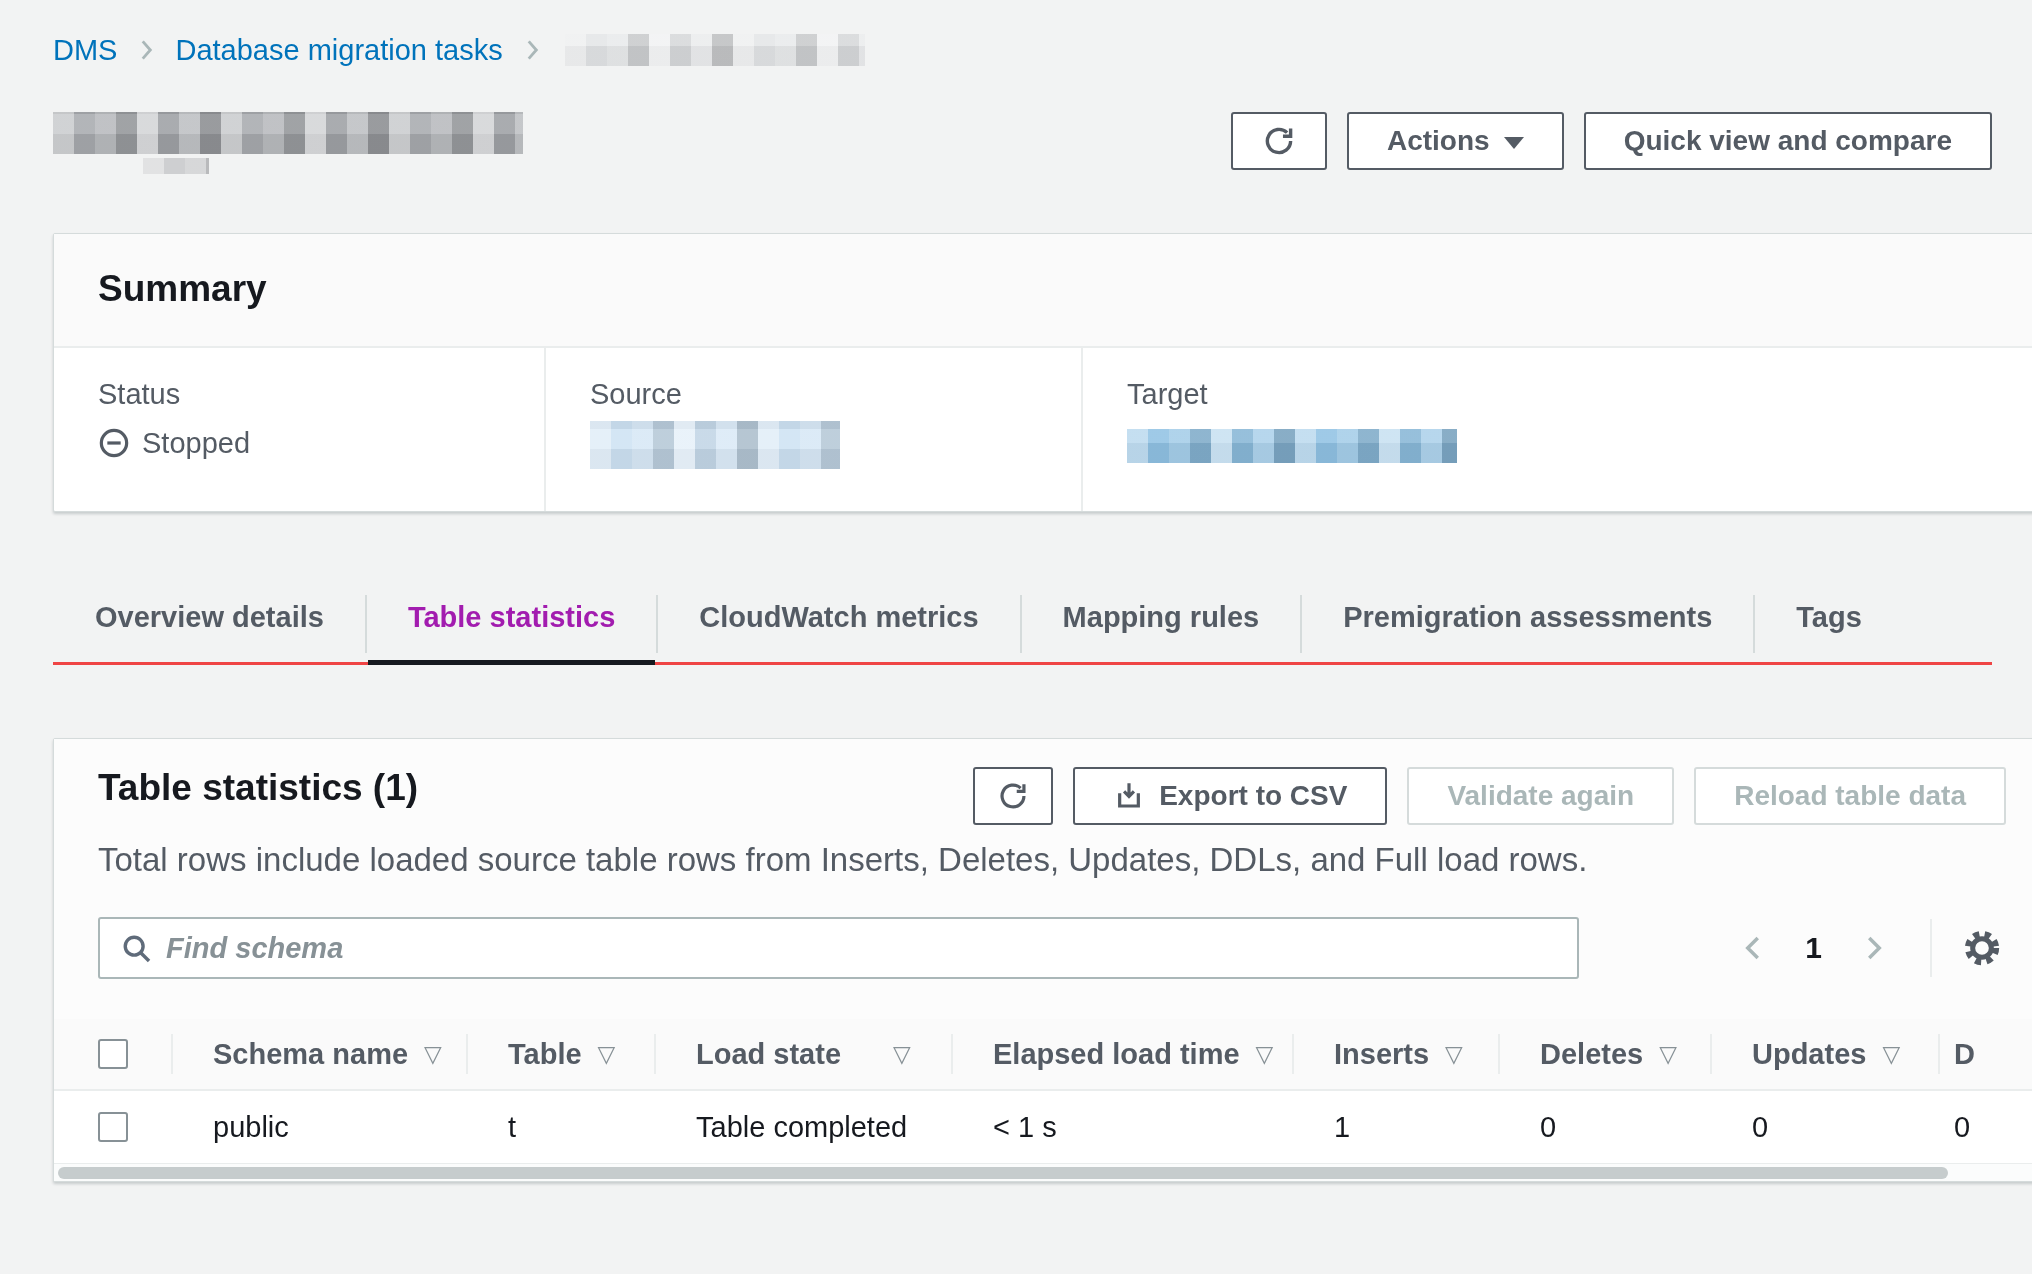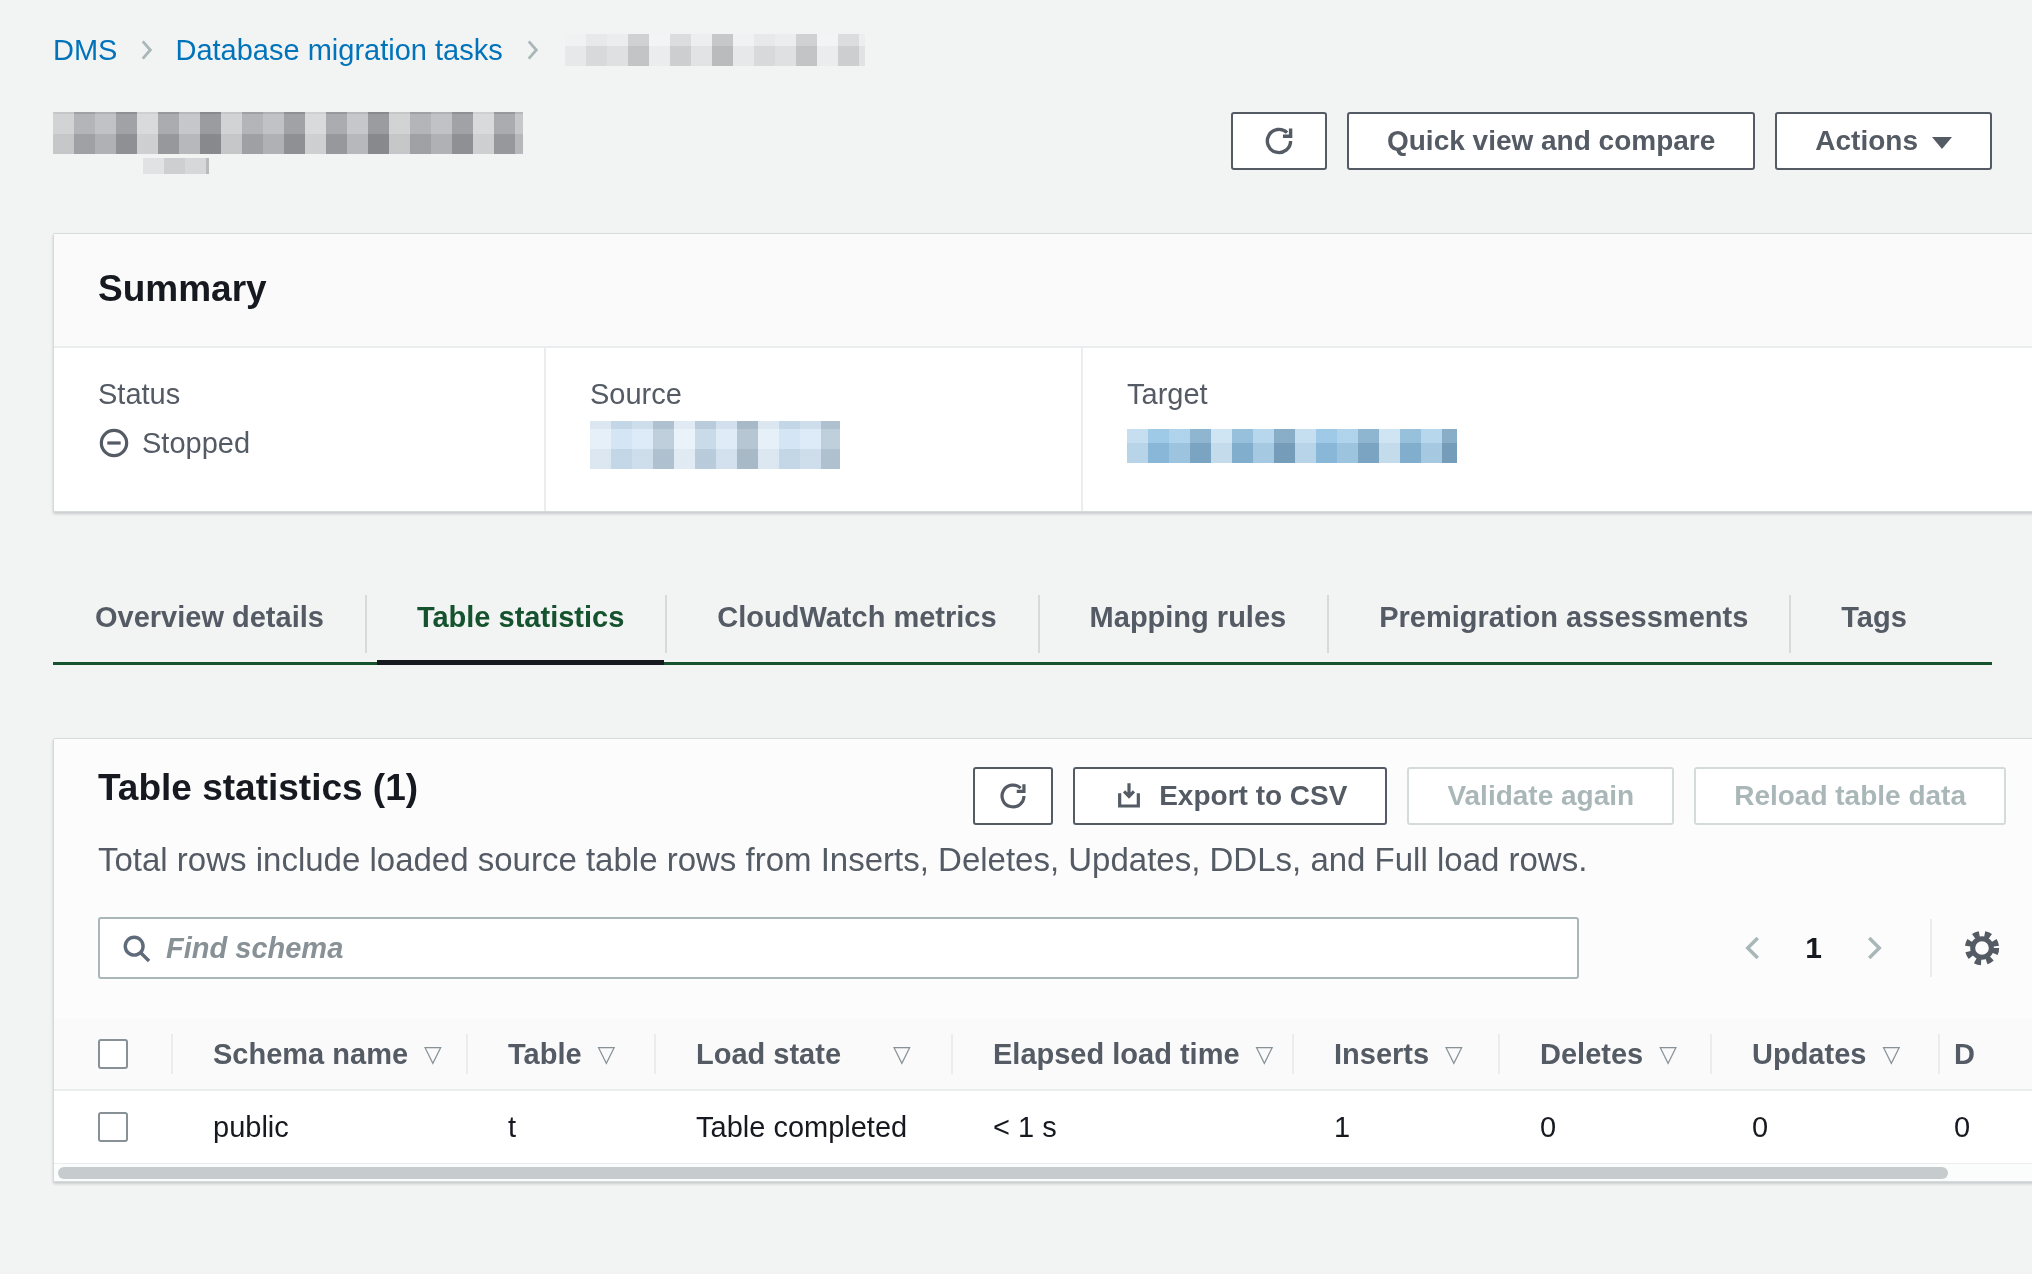--- a/index.html
+++ b/index.html
@@ -63,24 +63,24 @@
   
   .summary { margin-top:59px; }
   .summary-grid { display:grid; grid-template-columns:490px 537px 429px 1fr; }
   .summary-col { padding:30px 0 38px 44px; }
   .summary-col + .summary-col { border-left:2px solid #eaeded; }
   .field-label { font-size:29px; color:#545b64; }
   .field-value { font-size:29px; color:#16191f; margin-top:16px; display:flex; align-items:flex-start; gap:12px; }
   .status-value { color:#545b64; }
 
   
-  .tabs { margin-top:77px; display:flex; list-style:none; border-bottom:3px solid #14532d; width:1939px;gap:9px; }
+  .tabs { margin-top:77px; display:flex; list-style:none; border-bottom:3px solid #ef4444; width:1939px; }
   .tab { position:relative; padding:12px 42px 28px 42px; font-size:29px; font-weight:bold; color:#545b64; cursor:pointer; white-space:nowrap; }
   .tab:not(:last-child)::before { content:""; position:absolute; right:-1px; top:6px; height:58px; width:2px; background:#d5dbdb; }
-  .tab.active { color:#14532d; }
+  .tab.active { color:#a21caf; }
   .tab.active::after { content:""; position:absolute; left:2px; right:2px; bottom:-3px; height:5px; background:#16191f; }
 
   
   .stats { margin-top:73px; }
   .stats-top { padding:28px 44px 40px 44px; background:#fcfcfc; }
   .stats-title-row { display:flex; justify-content:space-between; align-items:flex-start; }
   .stats-desc { margin-top:16px; font-size:33px; color:#545b64; }
   .filter-row { margin-top:38px; display:flex; align-items:center; justify-content:space-between; }
   .search-box { position:relative; width:1481px; }
   .search-box input {
@@ -142,25 +142,25 @@
       <span class="redact redact-title-sub"></span>
     </div>
     <div class="btn-group">
       <button class="btn icon-only">
         <svg width="34" height="34" viewBox="0 0 24 24">
           <path d="M20.2 12a8.2 8.2 0 1 1-2.5-5.9" fill="none" stroke="#545b64" stroke-width="2.4"></path>
           <path d="M20.2 3.2v5.4h-5.4" fill="none" stroke="#545b64" stroke-width="2.4"></path>
         </svg>
       </button>
       <button class="btn">
-        <span>Quick view and compare</span>
+        <span>Actions</span>
+        <span class="caret"></span>
       </button>
       <button class="btn">
-        <span>Actions</span>
-        <span class="caret"></span>
+        <span>Quick view and compare</span>
       </button>
     </div>
   </div>
 
   <section class="panel summary">
     <div class="panel-header">
       <h2 class="panel-title">Summary</h2>
     </div>
     <div class="summary-grid">
       <div class="summary-col">

